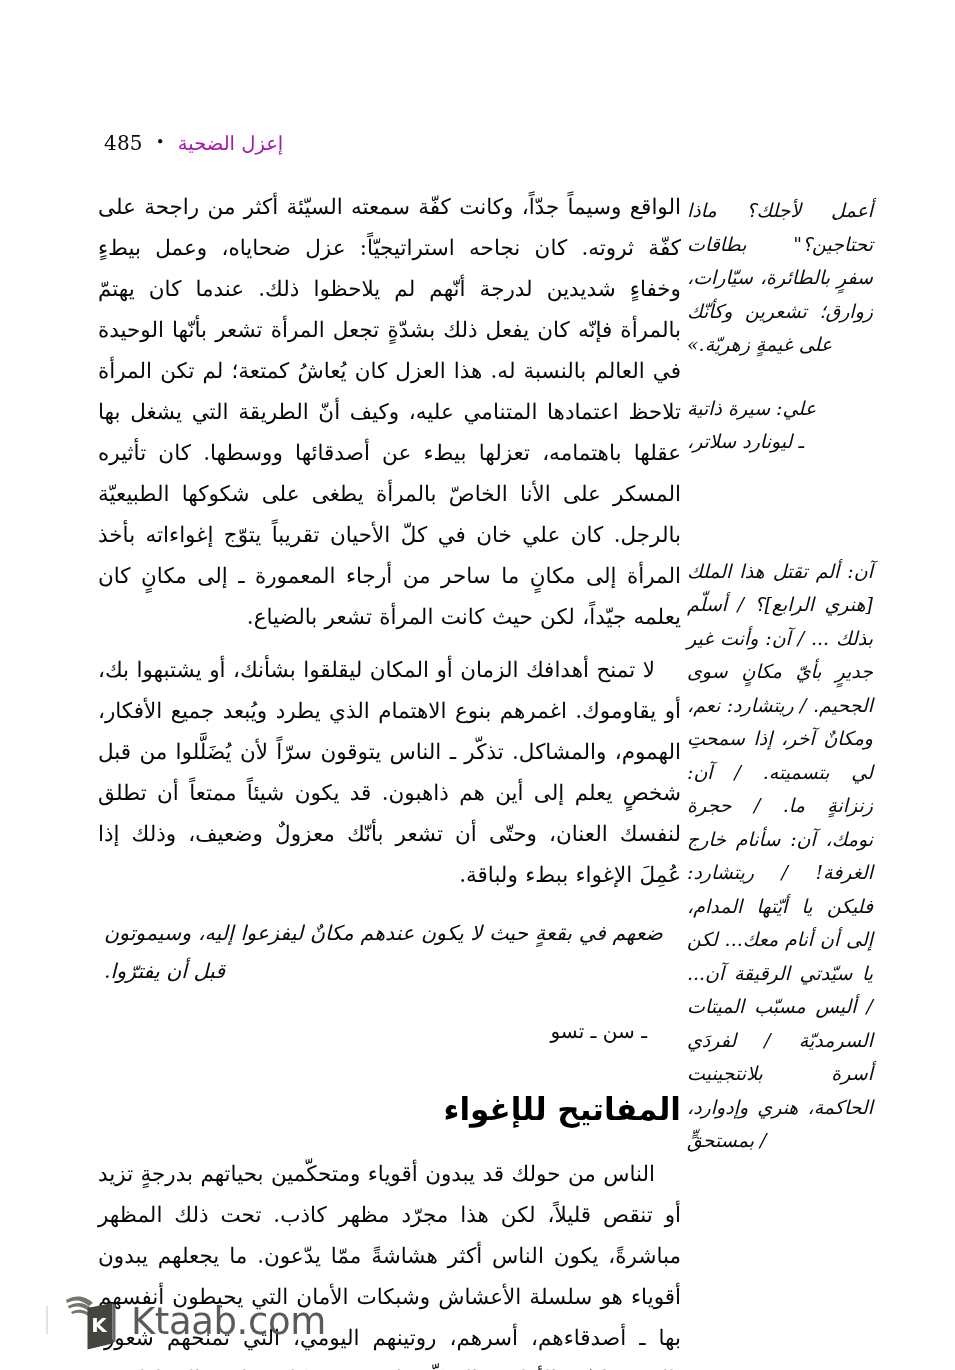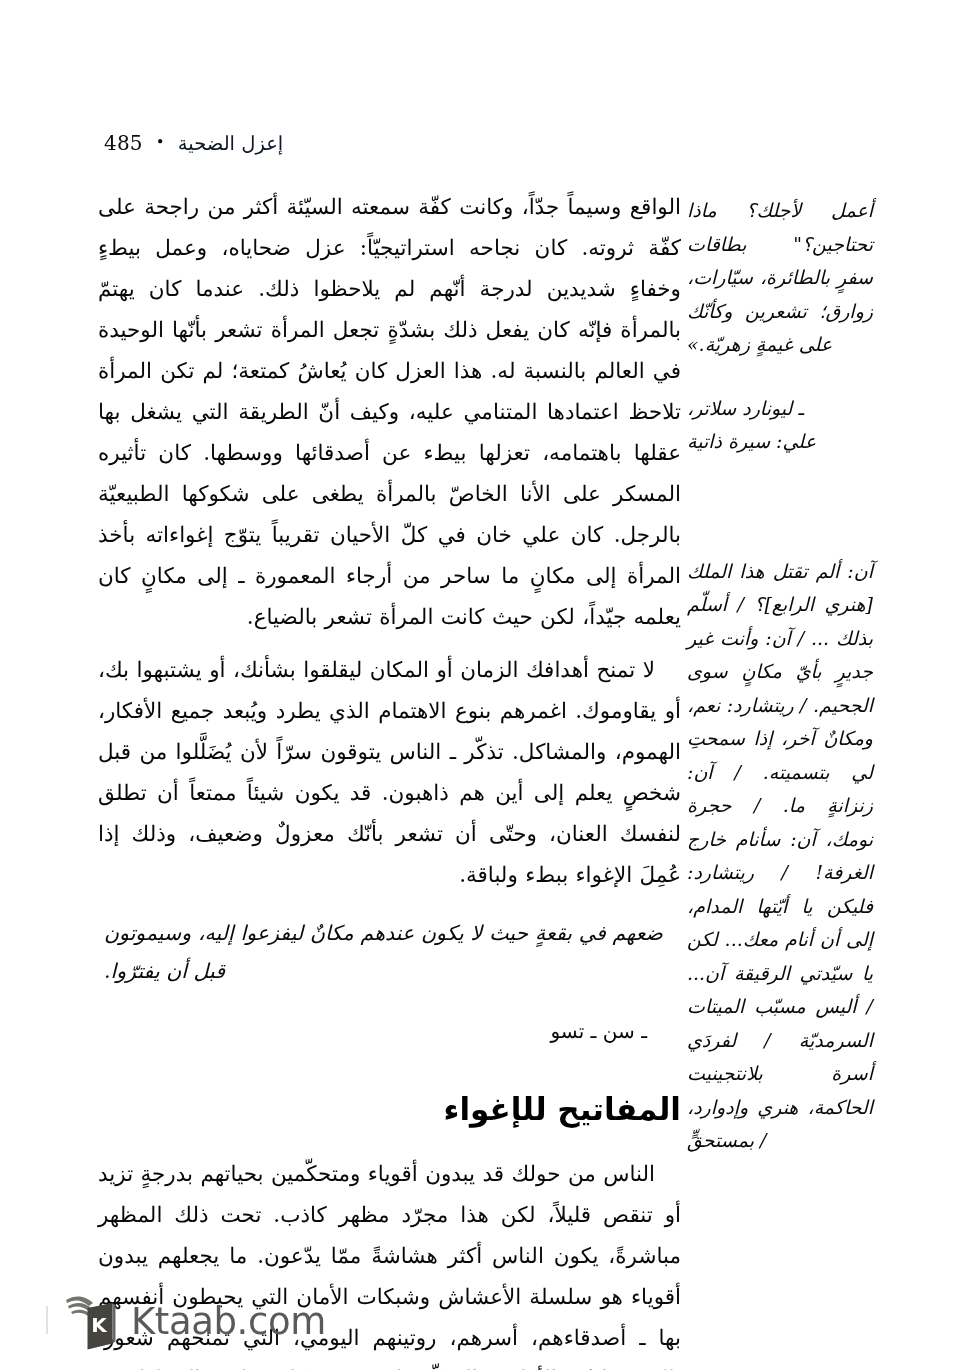--- a/index.html
+++ b/index.html
@@ -45,21 +45,21 @@
     font-size: 15px;
     line-height: 1;
     color: #0d0d0d;
     position: relative;
     top: -3px;
   }
   .running-head .chapter-title {
     direction: rtl;
     font-family: "DejaVu Serif", "Liberation Serif", serif;
     font-size: 19.5px;
-    color: #0f172a;
+    color: #a21caf;
   }
 
   
   .content {
     position: absolute;
     top: 186px;
     left: 98px;
     width: 790px;
     height: 1090px;
     display: flex;
@@ -207,22 +207,22 @@
       <h2 class="section-heading">المفاتيح للإغواء</h2>
 
       <p class="body-par after-heading">الناس من حولك قد يبدون أقوياء ومتحكّمين بحياتهم بدرجةٍ تزيد أو تنقص قليلاً، لكن هذا مجرّد مظهر كاذب. تحت ذلك المظهر مباشرةً، يكون الناس أكثر هشاشةً ممّا يدّعون. ما يجعلهم يبدون أقوياء هو سلسلة الأعشاش وشبكات الأمان التي يحيطون أنفسهم بها ـ أصدقاءهم، أسرهم، روتينهم اليومي، التي تمنحهم شعوراً بالاستمراريّة، الأمان، والتحكّم. إسحب بشكل مفاجئ البساط من تحتهم، ارمهم لوحدهم في مكانٍ ما أجنبيٍّ حيث تكون</p>
     </div>
 
     <div class="margin-column">
 
       <div class="margin-block">أعمل لأجلك؟ ماذا تحتاجين؟" بطاقات سفرٍ بالطائرة، سيّارات، زوارق؛ تشعرين وكأنّك على غيمةٍ زهريّة.»</div>
 
       <div class="margin-attrib">
+        <div>علي: سيرة ذاتية</div>
         <div>ـ ليونارد سلاتر،</div>
-        <div>علي: سيرة ذاتية</div>
       </div>
 
       <div class="margin-block margin-block-2">آن: ألم تقتل هذا الملك [هنري الرابع]؟ / أسلّم بذلك ... / آن: وأنت غير جديرٍ بأيّ مكانٍ سوى الجحيم. / ريتشارد: نعم، ومكانٌ آخر، إذا سمحتِ لي بتسميته. / آن: زنزانةٍ ما. / حجرة نومك، آن: سأنام خارج الغرفة! / ريتشارد: فليكن يا أيّتها المدام، إلى أن أنام معك... لكن يا سيّدتي الرقيقة آن... / أليس مسبّب الميتات السرمديّة / لفردَي أسرة بلانتجينيت الحاكمة، هنري وإدوارد، / بمستحقٍّ</div>
     </div>
 
   </div>
 
   <div class="edge-tick"></div>
 
   <div class="watermark">

